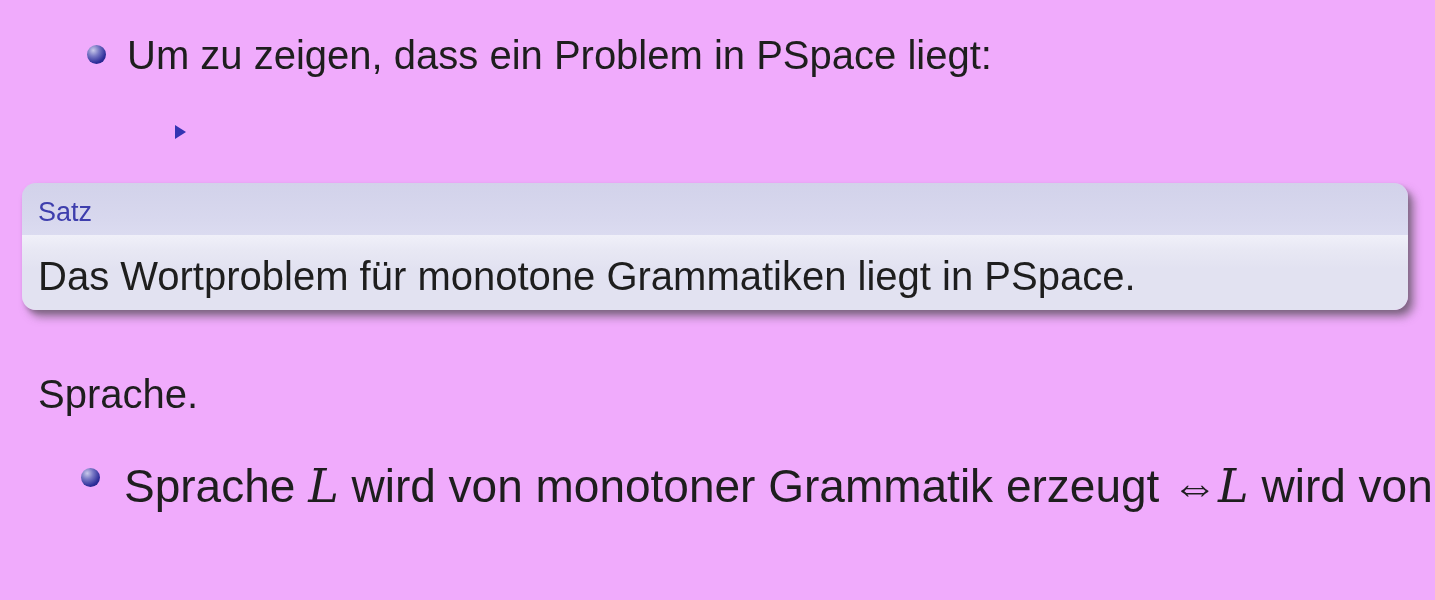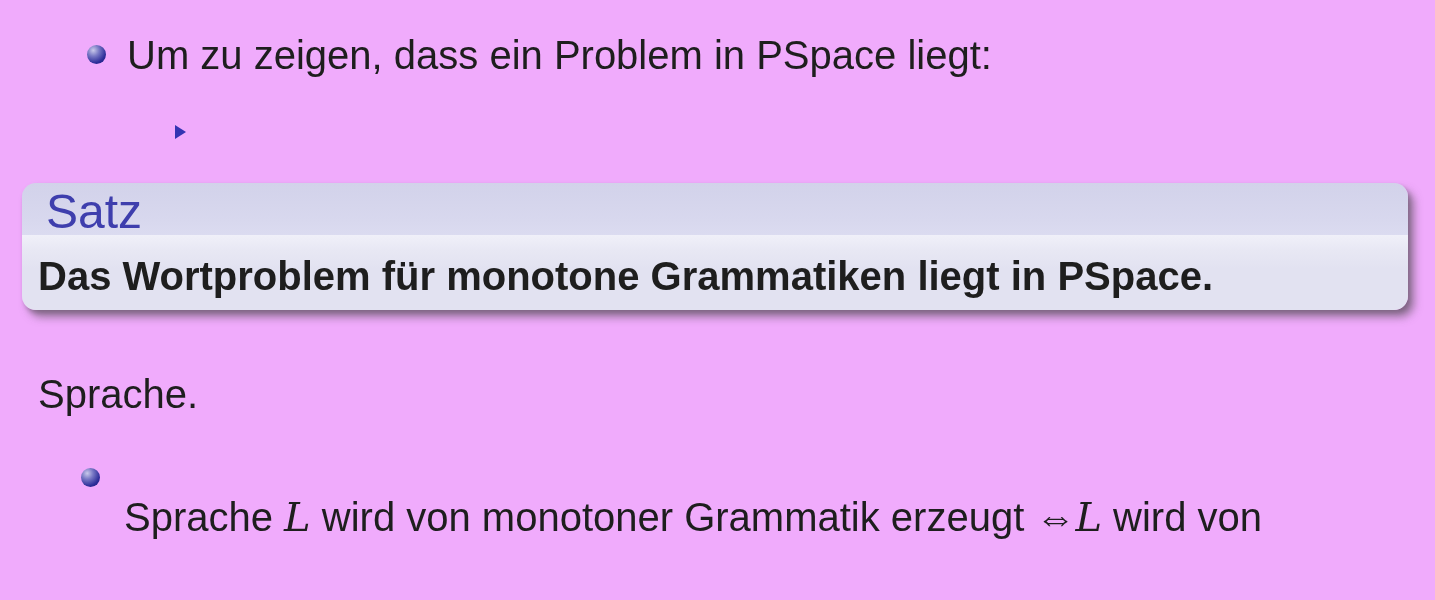--- a/index.html
+++ b/index.html
@@ -48,47 +48,45 @@
     height: 127px;
     border-radius: 14px;
     box-shadow: 6px 7px 8px rgba(70, 70, 70, 0.55), 2px 3px 4px rgba(0,0,0,0.18);
     overflow: hidden;
   }
   .block-title {
     position: absolute;
     left: 0; top: 0; right: 0;
     height: 52px;
     background: linear-gradient(180deg, #d2d2ea 0%, #d8d8ee 70%, #dcdcf1 100%);
-    font-size: 48px;
+    font-size: 27px;
     line-height: 52px;
-    padding-left: 24px;
+    padding-left: 16px;
     padding-top: 3px;
     color: #3e3ead;
   }
   .block-body {
     position: absolute;
     left: 0; top: 52px; right: 0; bottom: 0;
     background: linear-gradient(180deg, #f0f0f9 0%, #e8e8f4 20%, #e2e2f1 45%, #e2e2f1 100%);
   }
   .block-body-text {
     position: absolute;
     left: 16px;
     top: 18px;
     font-size: 40px;
     line-height: 46px;
     white-space: nowrap;
     color: #1e1e1e;
-    font-weight: bold;
   }
   
   .proof-line {
-    font-size: 40px;
-    line-height: 54px;
+    font-size: 46px;
+    line-height: 69px;
     white-space: nowrap;
-    margin-top: 38px;
   }
   .mathit {
     font-family: "DejaVu Serif", serif;
     font-style: italic;
   }
   .sub-text {
     font-size: 37px;
     line-height: 44px;
   }
 </style>

